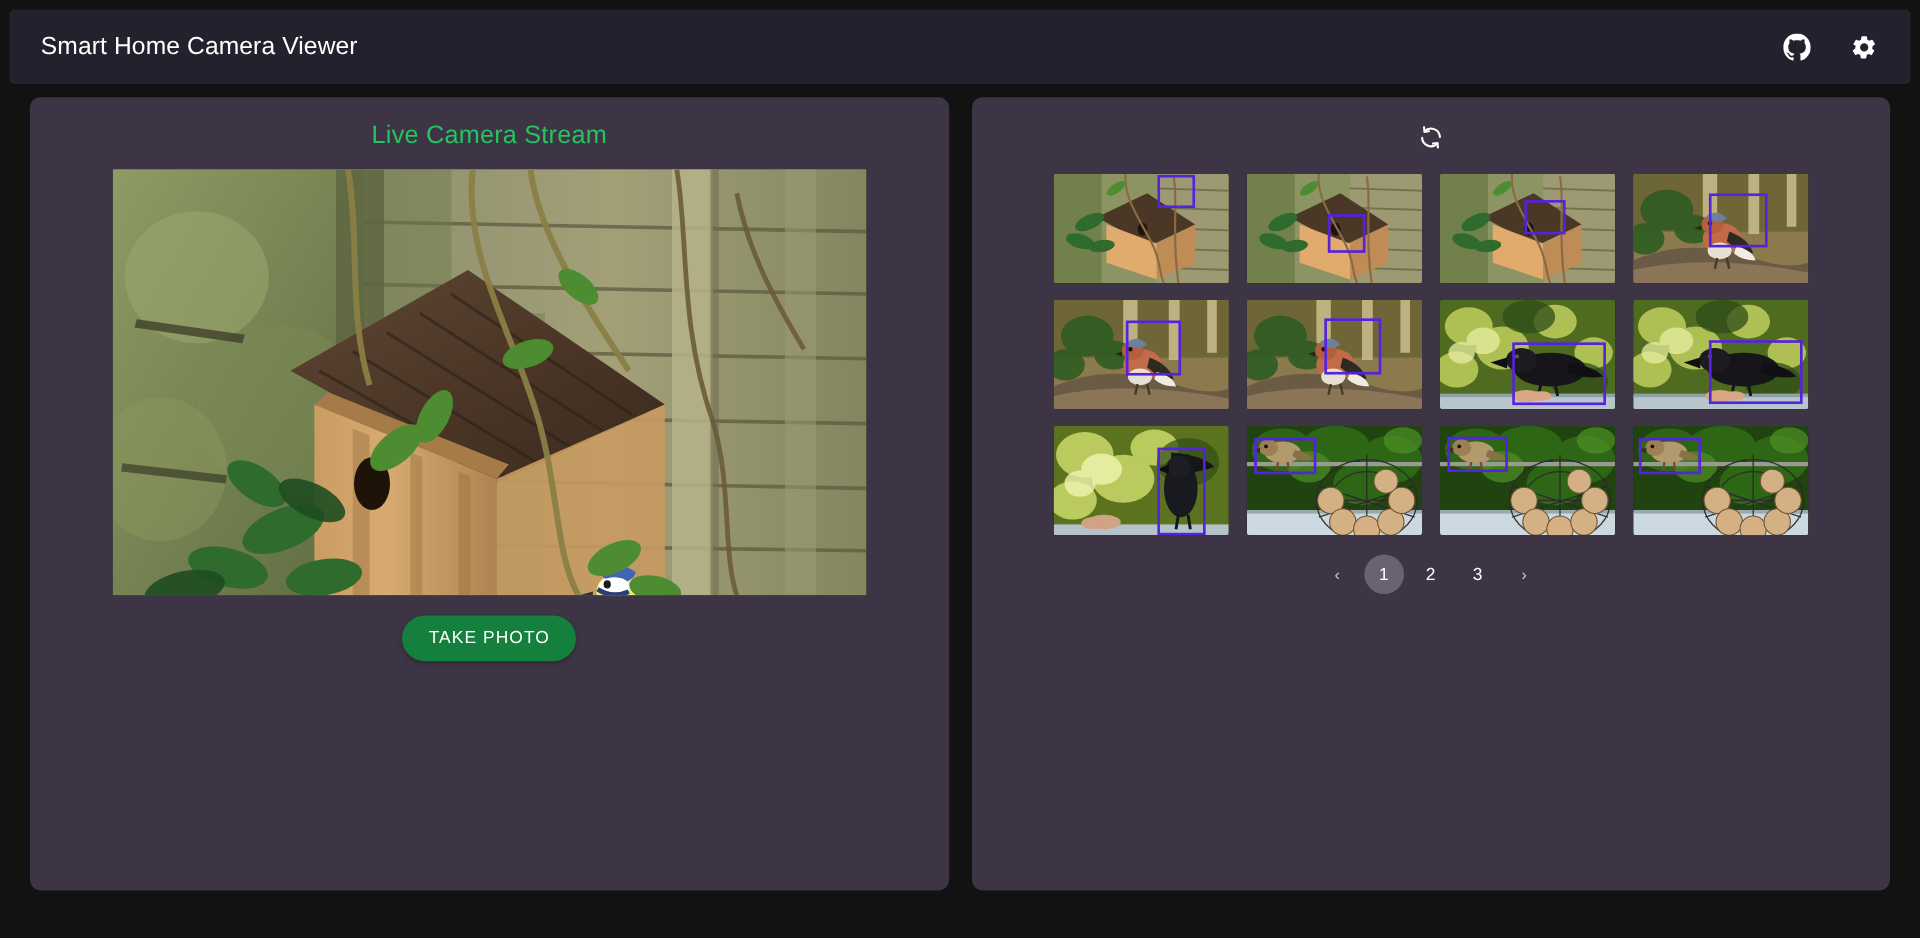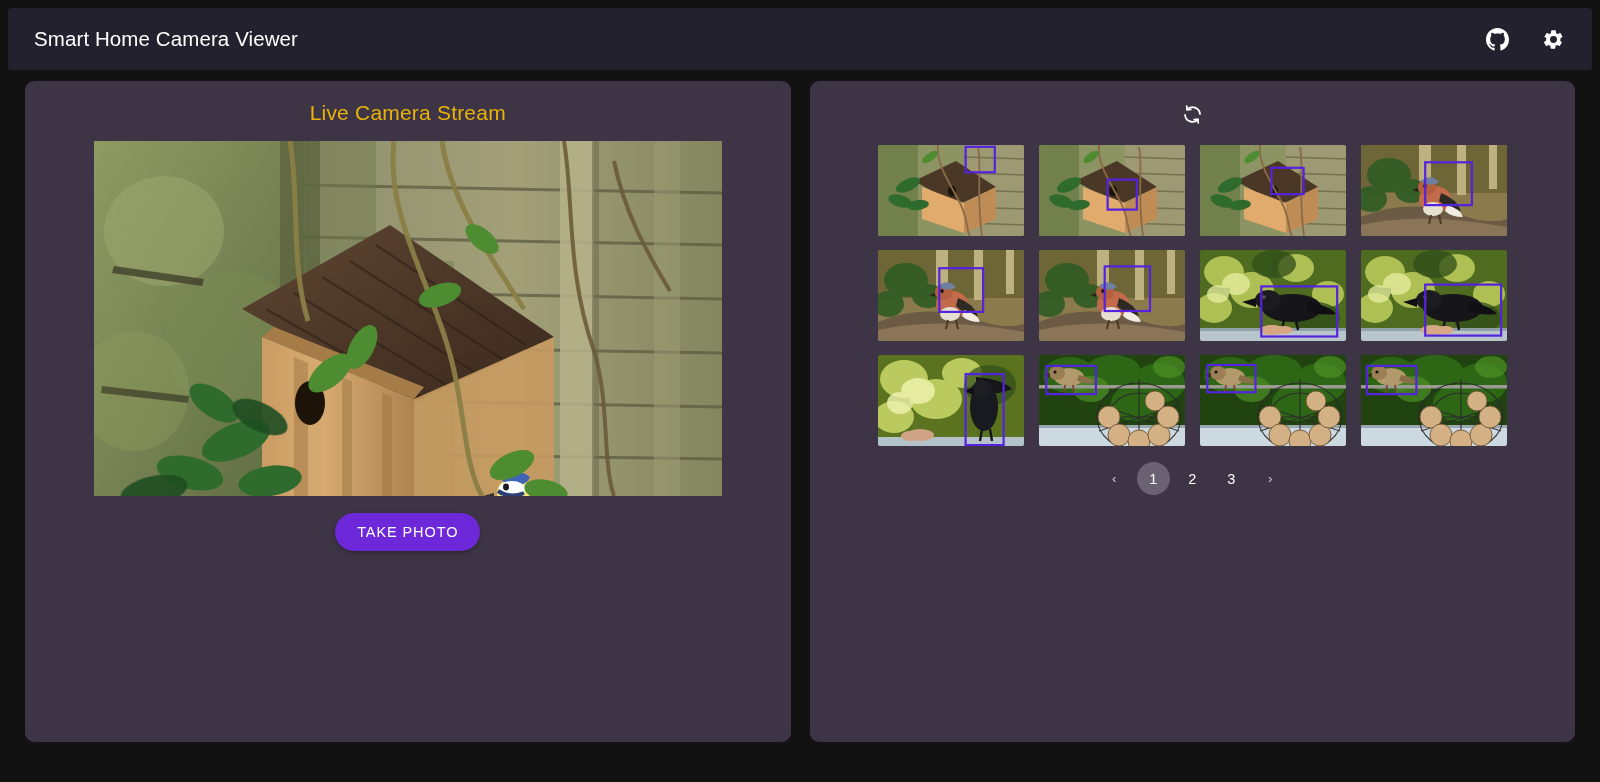--- a/index.html
+++ b/index.html
@@ -65,21 +65,21 @@
   }
   .panel {
     background: #3d3545;
     border-radius: 9px;
     flex: 1 1 0;
     min-width: 0;
     height: 661px;
     padding: 20px 10px 0 10px;
   }
   .panel-title {
-    color: #eab308;
+    color: #22c55e;
     font-size: 21px;
     font-weight: 400;
     text-align: center;
     margin-bottom: 16px;
     letter-spacing: .2px;
   }
 
   
   .stream-wrap {
     display: flex;
@@ -91,21 +91,21 @@
     height: 355px;
     border-radius: 1px;
     overflow: hidden;
     position: relative;
     background: #4c5a3a;
   }
   .stream-frame svg { display: block; width: 100%; height: 100%; }
 
   .take-photo-btn {
     margin-top: 17px;
-    background: #6d28d9;
+    background: #15803d;
     color: #ffffff;
     border: none;
     border-radius: 22px;
     padding: 11px 22px;
     font-size: 14.5px;
     font-family: "Liberation Sans", sans-serif;
     letter-spacing: .9px;
     cursor: pointer;
     box-shadow: 0 2px 4px rgba(0,0,0,.28);
   }

